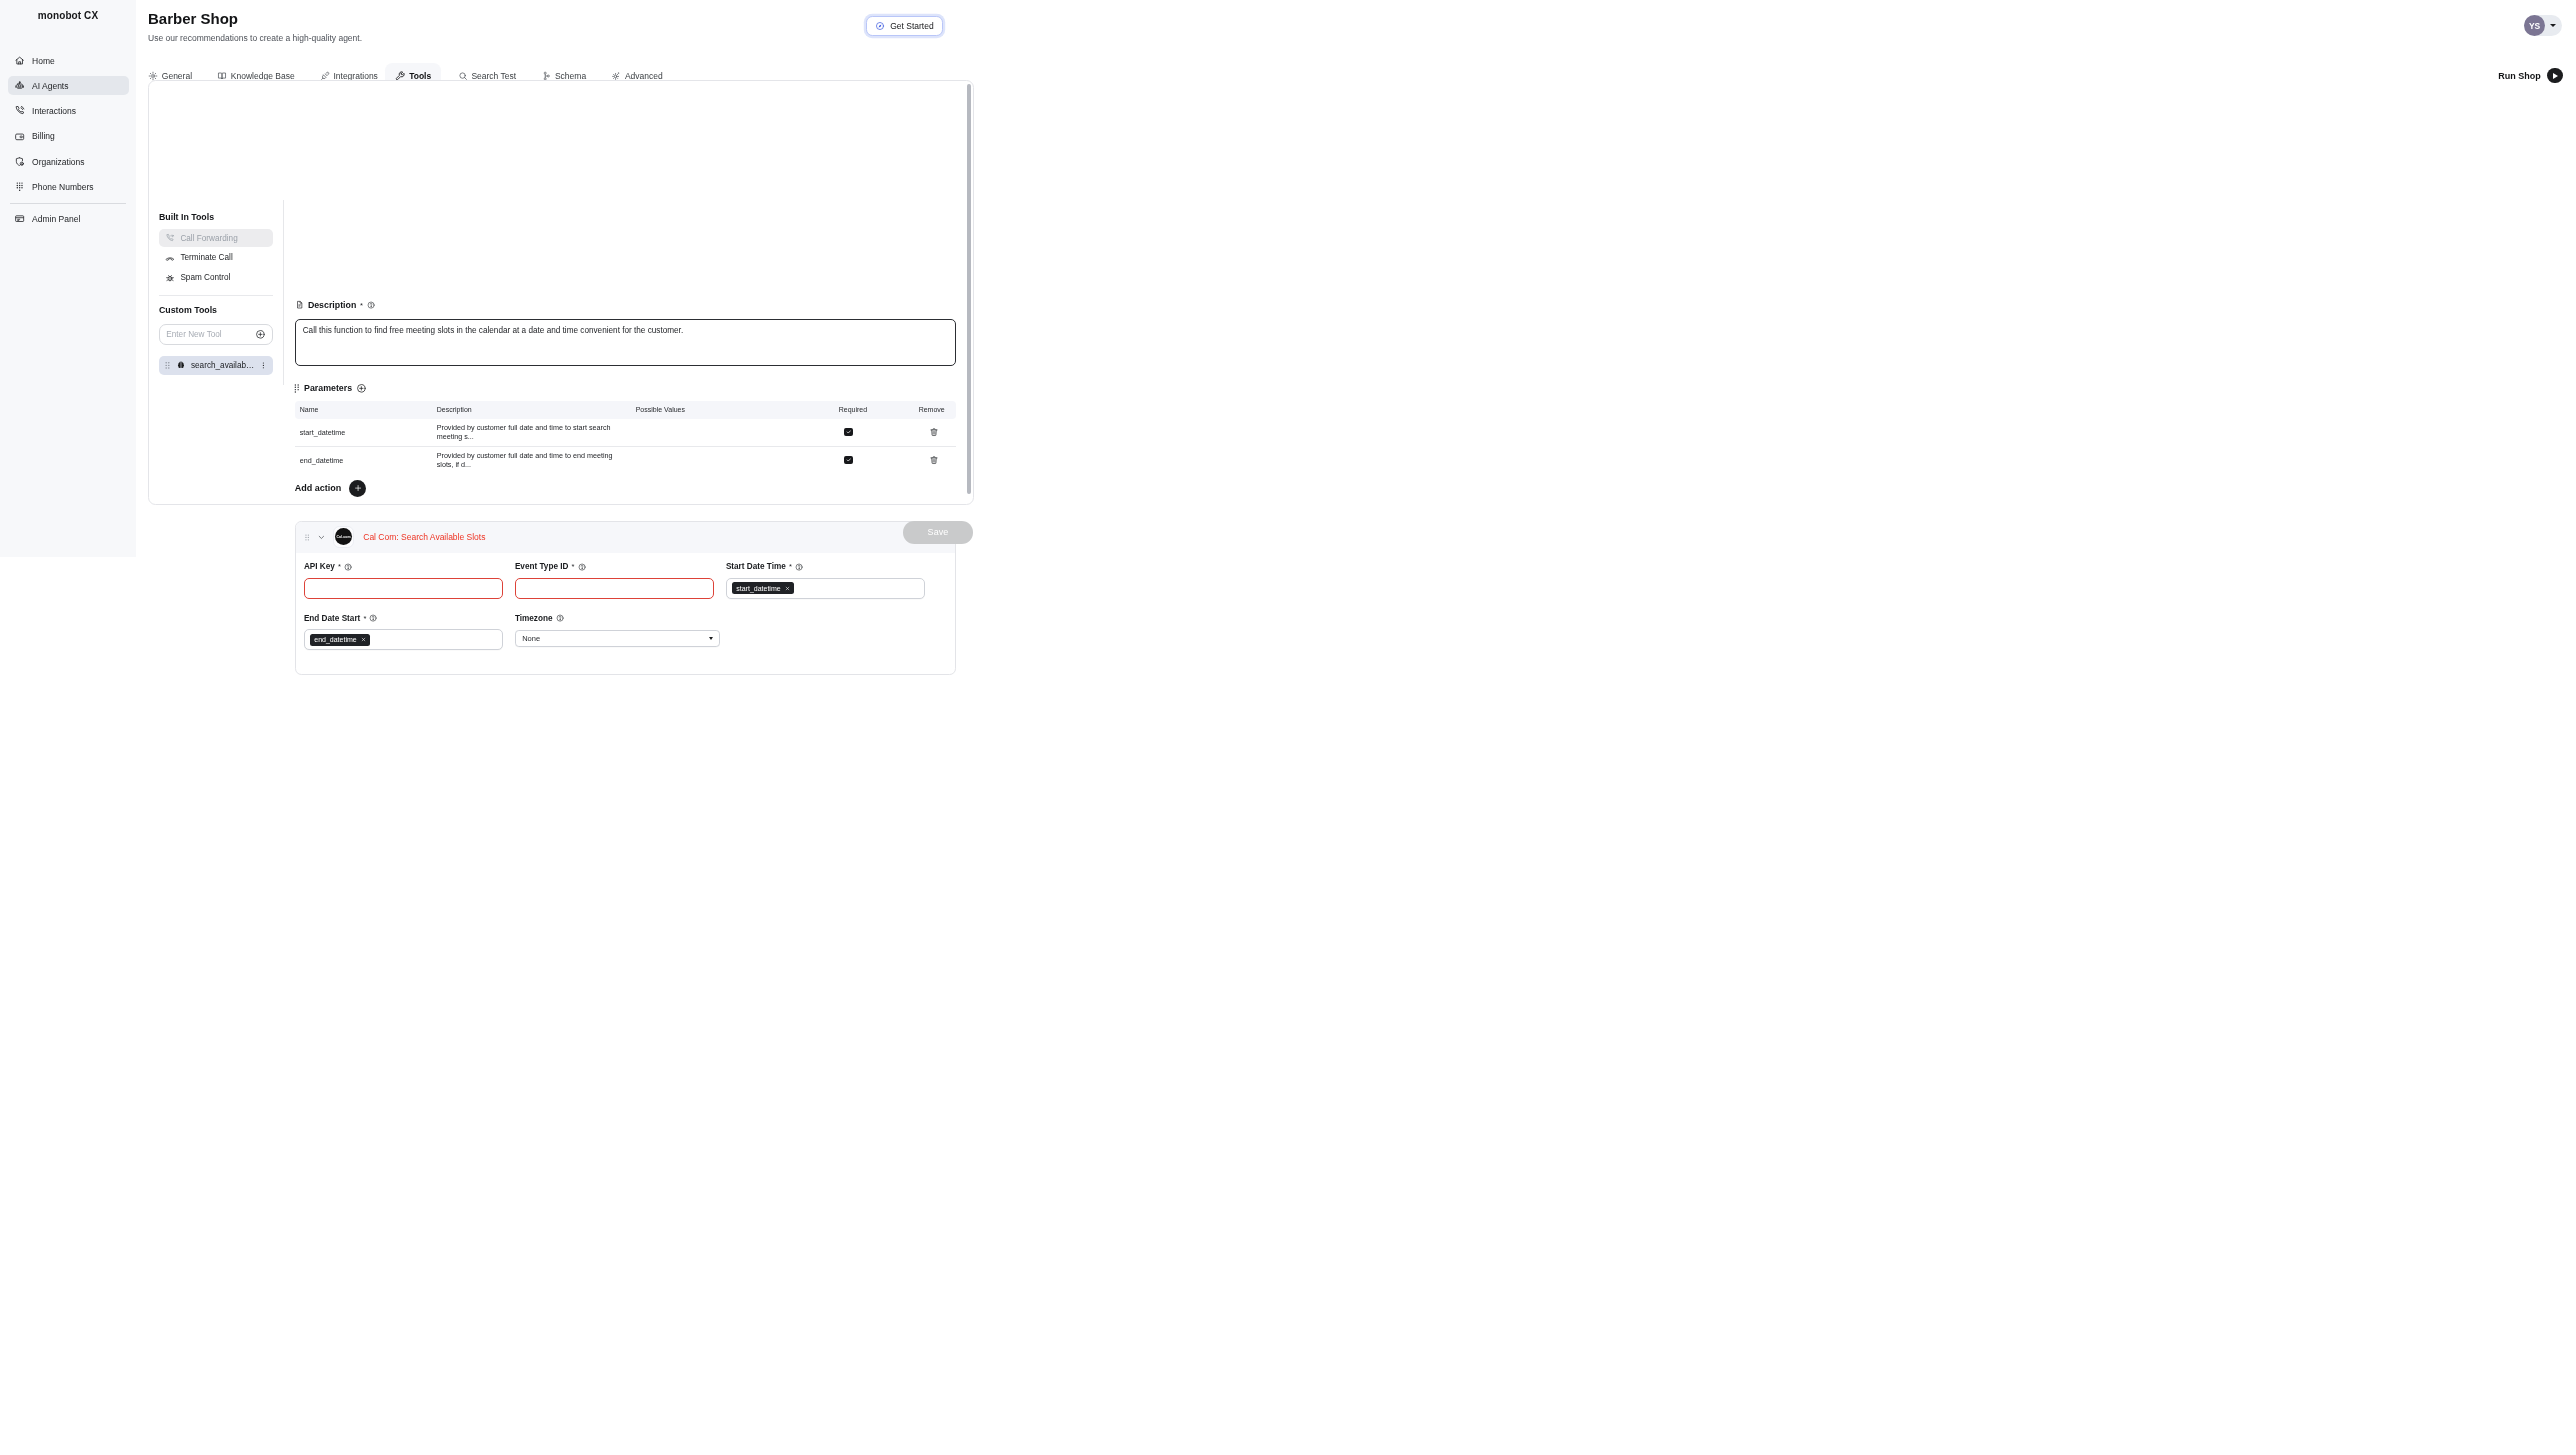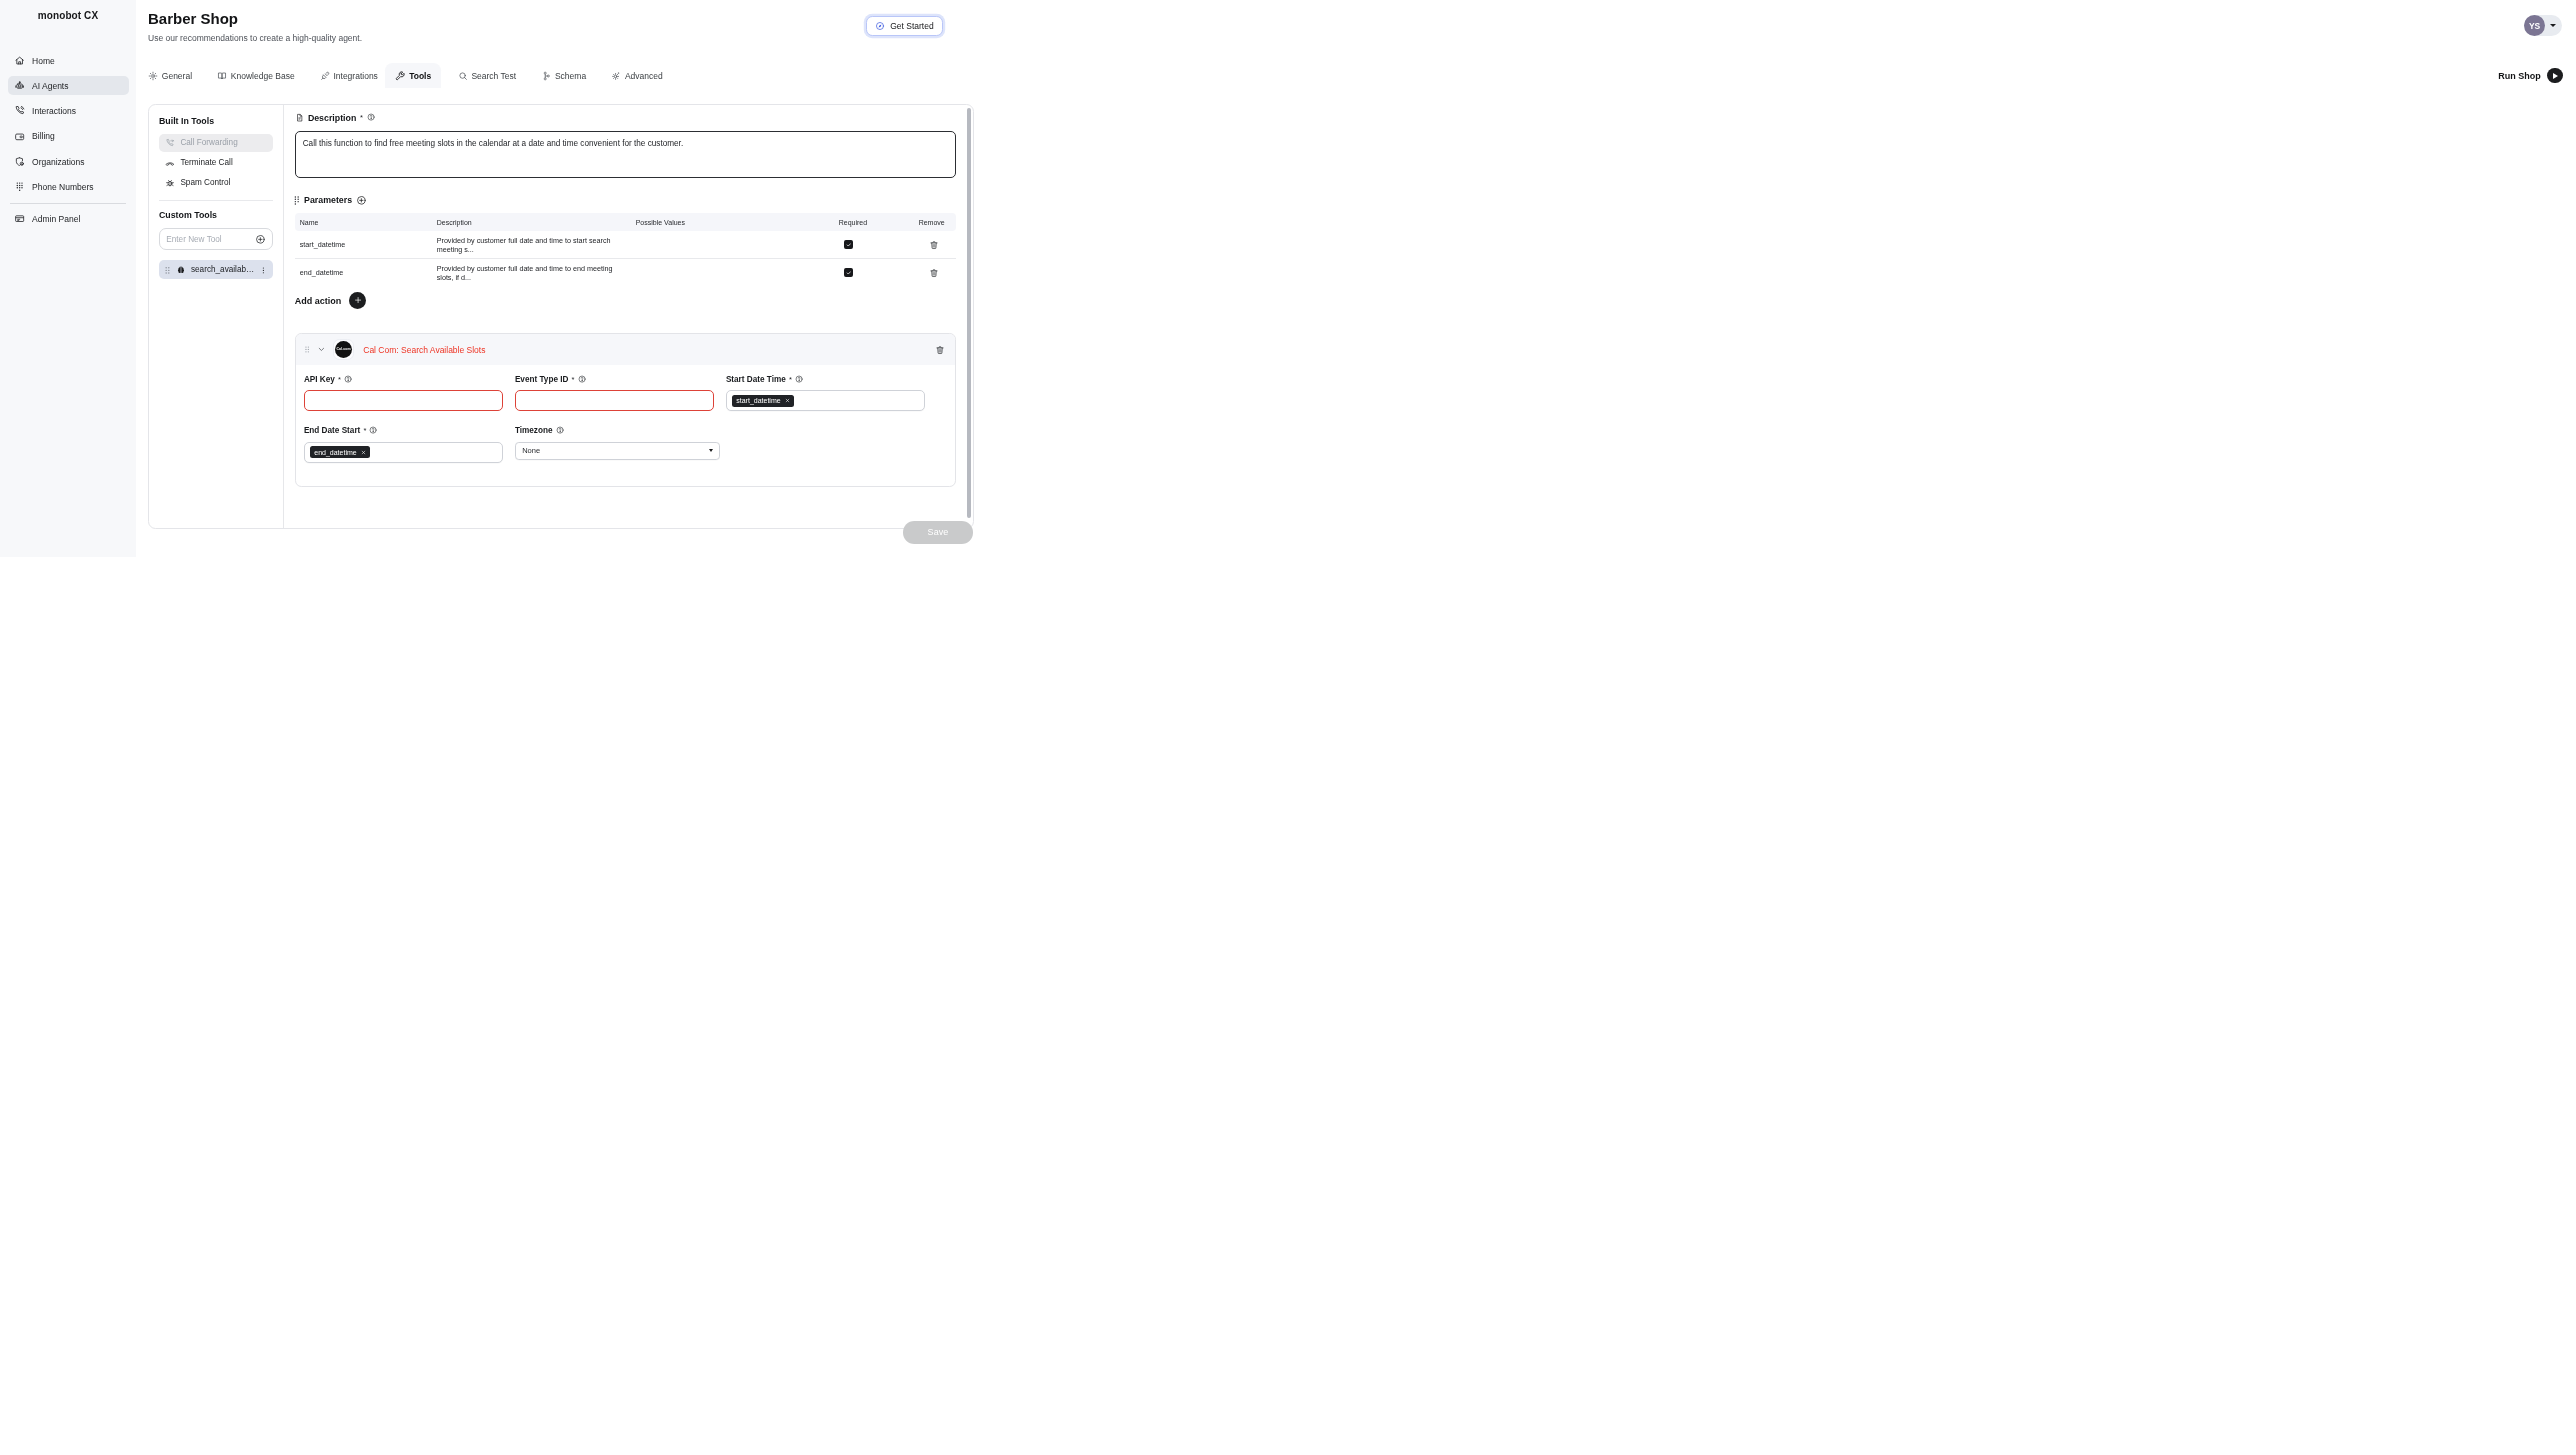--- a/index.html
+++ b/index.html
@@ -36,21 +36,21 @@
   .tab.tab-int { margin-right:7.5px; }
   .tab-card { height:25px; display:flex; align-items:center; padding:0 10px; background:#f6f7fa; border-radius:7.5px 7.5px 0 0; margin-right:16.4px; cursor:pointer; }
   .tab-card .tab { margin:0; font-weight:700; color:#101113; }
   .tab-card .tab svg { color:#141517; }
   .run-agent { position:absolute; right:13.2px; top:0; height:25px; display:flex; align-items:center; gap:6.3px; cursor:pointer; }
   .run-agent-label { font-size:9px; font-weight:700; color:#141517; }
   .play-btn { width:15.7px; height:15.7px; border-radius:50%; background:#1c1d1f; display:flex; align-items:center; justify-content:center; }
   .play-tri { width:0; height:0; border-top:3.1px solid transparent; border-bottom:3.1px solid transparent; border-left:5px solid #fff; margin-left:1.3px; }
 
   
-  .panel { position:absolute; left:12px; top:104px; width:826px; height:425px; background:#fff; border:0.6px solid #e4e5e9; border-radius:7.5px; display:flex; }
+  .panel { position:absolute; left:12px; top:80px; width:826px; height:425px; background:#fff; border:0.6px solid #e4e5e9; border-radius:7.5px; display:flex;align-items:center; }
   .tools-col { width:135px; border-right:0.6px solid #e6e7ea; padding:10px; }
   .col-title { font-size:8.8px; font-weight:700; color:#141619; margin:1.3px 0 7.5px; }
   .tool-item { height:18px; border-radius:5px; display:flex; align-items:center; gap:5.7px; padding:0 5.7px; font-size:8.2px; color:#232528; margin-bottom:1.9px; cursor:pointer; }
   .tool-item svg { width:10px; height:10px; color:#232528; }
   .tool-item.muted { background:#ececee; color:#9ba1a9; }
   .tool-item.muted svg { color:#9ba1a9; }
   .tools-divider { border:none; border-top:0.6px solid #e8e9ec; margin:8.2px 0 8.8px; }
   .newtool { margin-top:8.8px; height:21.4px; border:0.6px solid #d8dade; border-radius:7px; display:flex; align-items:center; padding:0 6.3px; background:#fff; }
   .newtool input { flex:1; border:none; outline:none; font-size:8.2px; color:#1d1f23; font-family:inherit; min-width:0; }
   .newtool input::placeholder { color:#a7acb4; }

